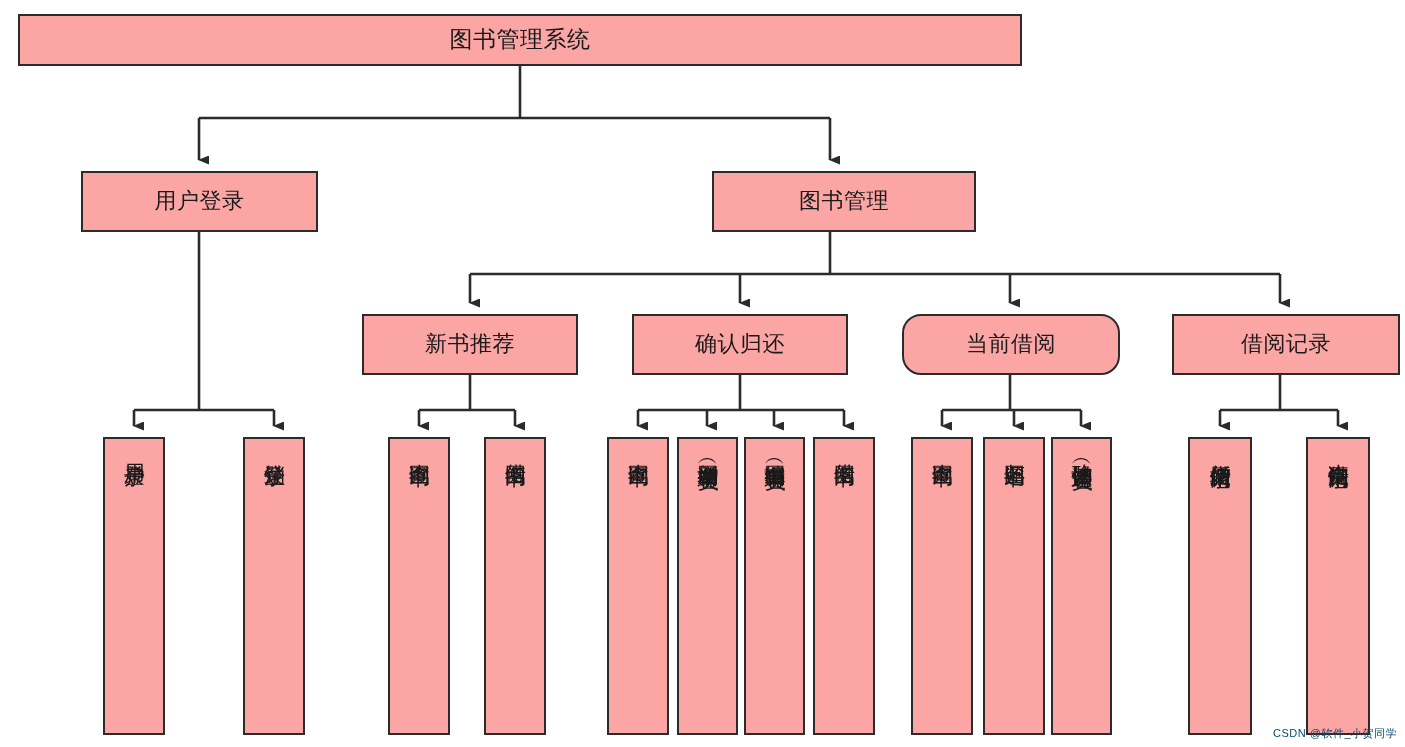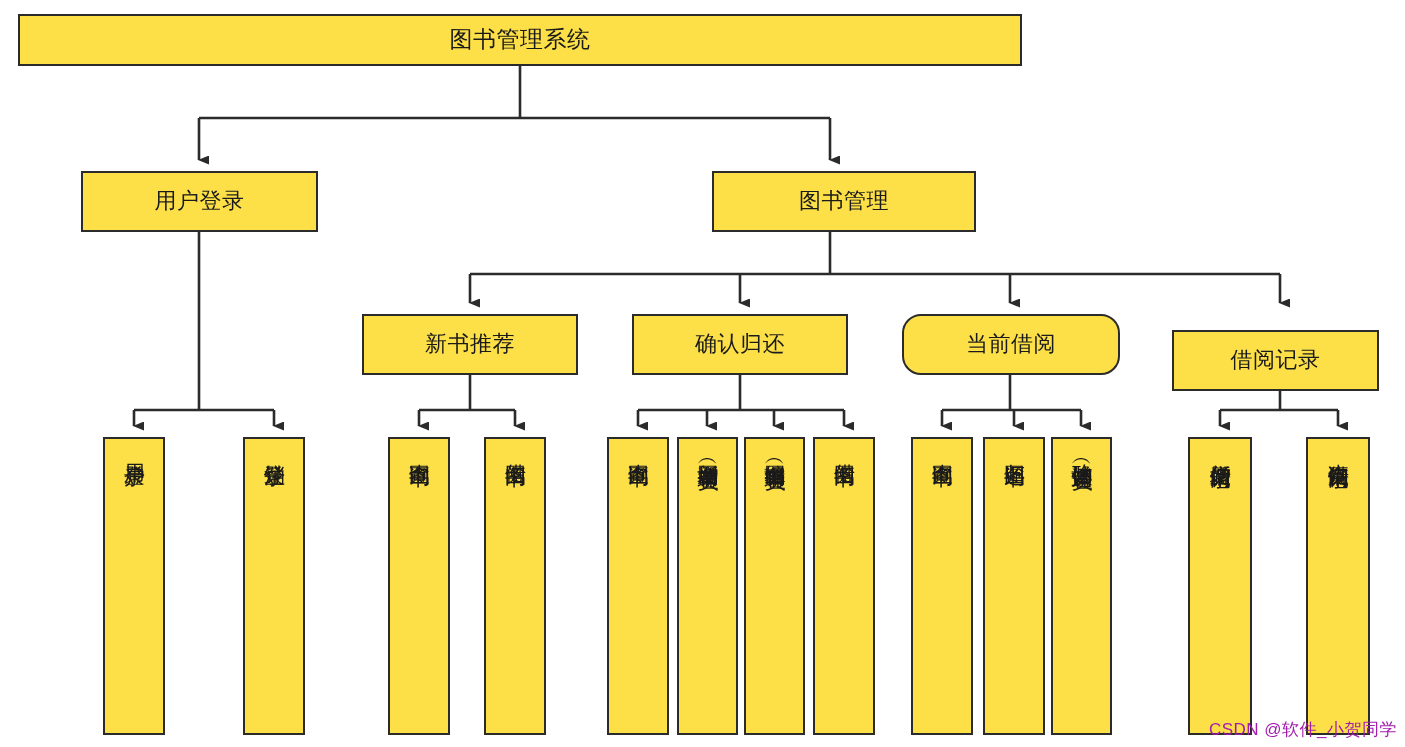--- a/index.html
+++ b/index.html
@@ -23,21 +23,21 @@
     left: 0;
     top: 0;
     width: 1405px;
     height: 747px;
     pointer-events: none;
   }
   .node {
     position: absolute;
     box-sizing: border-box;
     border: 2px solid #2b2b2b;
-    background: #fde047;
+    background: #fca5a5;
     display: flex;
     align-items: center;
     justify-content: center;
     text-align: center;
   }
   .node .label {
     display: block;
     line-height: 1.28;
     letter-spacing: 0.5px;
     color: #1a1a1a;
@@ -59,22 +59,22 @@
     text-orientation: upright;
     font-size: 21px;
     line-height: 1.18;
     letter-spacing: 1px;
     white-space: nowrap;
   }
   .watermark {
     position: absolute;
     right: 8px;
     bottom: 6px;
-    font-size: 17px;
-    color: #a21caf;
+    font-size: 11px;
+    color: #0c4a6e;
     letter-spacing: 0.5px;
     white-space: nowrap;
     user-select: none;
   }
 </style>
 </head>
 <body>
 
 <div id="canvas">
 
@@ -141,21 +141,21 @@
 
   <div class="node horiz" style="left:362px; top:314px; width:216px; height:61px;">
     <span class="label">新书推荐</span>
   </div>
   <div class="node horiz" style="left:632px; top:314px; width:216px; height:61px;">
     <span class="label">确认归还</span>
   </div>
   <div class="node horiz" style="left:902px; top:314px; width:218px; height:61px;border-radius:19px;">
     <span class="label">当前借阅</span>
   </div>
-  <div class="node horiz" style="left:1172px; top:330px; width:207px; height:61px;">
+  <div class="node horiz" style="left:1172px; top:314px; width:228px; height:61px;">
     <span class="label">借阅记录</span>
   </div>
 
   <div class="node leaf" style="left:103px; top:437px; width:62px; height:298px;">
     <span class="label">用户登录</span>
   </div>
   <div class="node leaf" style="left:243px; top:437px; width:62px; height:298px;">
     <span class="label">注销登录</span>
   </div>
 

